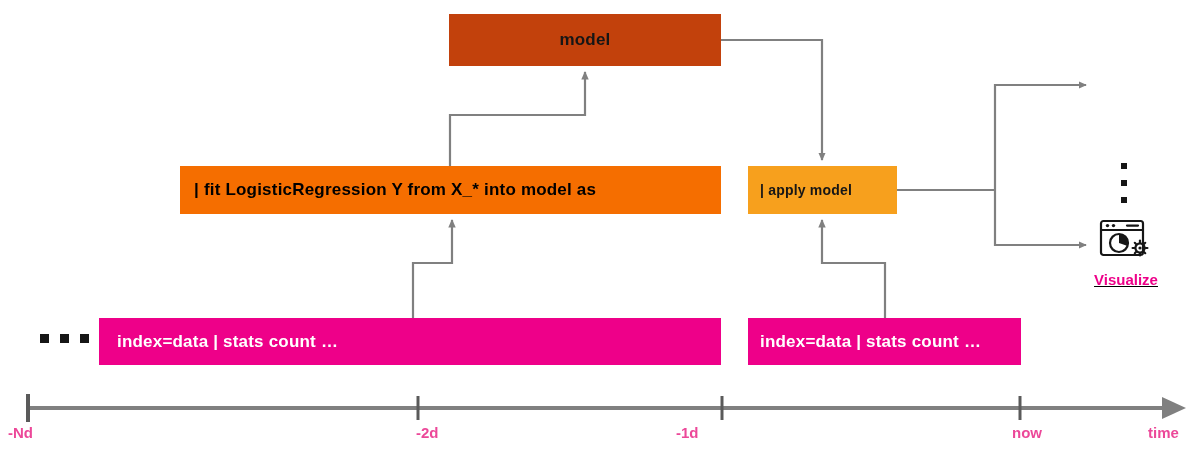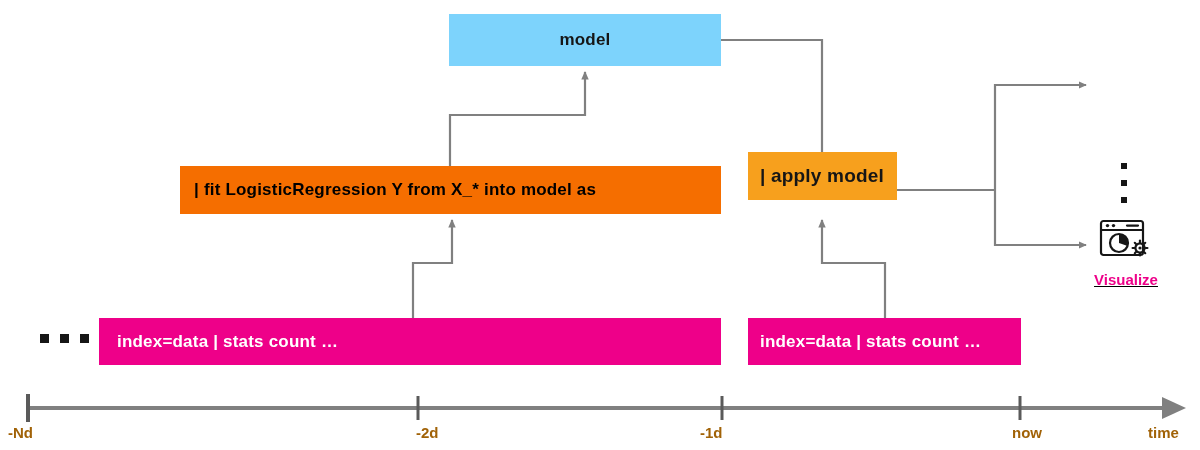--- a/index.html
+++ b/index.html
@@ -25,43 +25,43 @@
     align-items: center;
     box-sizing: border-box;
     font-weight: bold;
     letter-spacing: 0.2px;
   }
   .box-model {
     left: 449px;
     top: 14px;
     width: 272px;
     height: 52px;
-    background: #7dd3fc;
+    background: #c2410c;
     color: #161616;
     font-size: 17px;
     justify-content: center;
   }
   .box-fit {
     left: 180px;
     top: 166px;
     width: 541px;
     height: 48px;
     background: #F56E00;
     color: #000000;
     font-size: 17px;
     padding-left: 14px;
   }
   .box-apply {
     left: 748px;
-    top: 152px;
+    top: 166px;
     width: 149px;
     height: 48px;
     background: #F7A01D;
     color: #161616;
-    font-size: 19px;
+    font-size: 14px;
     padding-left: 12px;
   }
   .box-search-left {
     left: 99px;
     top: 318px;
     width: 622px;
     height: 47px;
     background: #EE0089;
     color: #ffffff;
     font-size: 17px;
@@ -147,21 +147,21 @@
     left: 0;
     top: 388px;
     width: 1200px;
     height: 62px;
   }
   .tick-label {
     position: absolute;
     top: 424px;
     font-size: 15px;
     font-weight: bold;
-    color: #a16207;
+    color: #ec4899;
     white-space: nowrap;
     text-align: right;
   }
 </style>
 </head>
 <body>
 
 <div id="canvas">
 
   <svg id="connectors" viewBox="0 0 1200 450">
@@ -252,17 +252,17 @@
     <line x1="28" y1="20" x2="1172" y2="20" stroke="#808080" stroke-width="4"></line>
     <path d="M1162,9 L1186,20 L1162,31 Z" fill="#808080"></path>
     <line x1="28" y1="6" x2="28" y2="34" stroke="#5a5a5a" stroke-width="4"></line>
     <line x1="418" y1="8" x2="418" y2="32" stroke="#5a5a5a" stroke-width="3"></line>
     <line x1="722" y1="8" x2="722" y2="32" stroke="#5a5a5a" stroke-width="3"></line>
     <line x1="1020" y1="8" x2="1020" y2="32" stroke="#5a5a5a" stroke-width="3"></line>
   </svg>
 
   <div class="tick-label" style="left:8px;">-Nd</div>
   <div class="tick-label" style="left:396px;margin-left:20px;">-2d</div>
-  <div class="tick-label" style="left:700px;">-1d</div>
+  <div class="tick-label" style="left:676px;">-1d</div>
   <div class="tick-label" style="left:1012px;">now</div>
   <div class="tick-label" style="left:1148px;">time</div>
 
 </div>
 
 </body></html>

